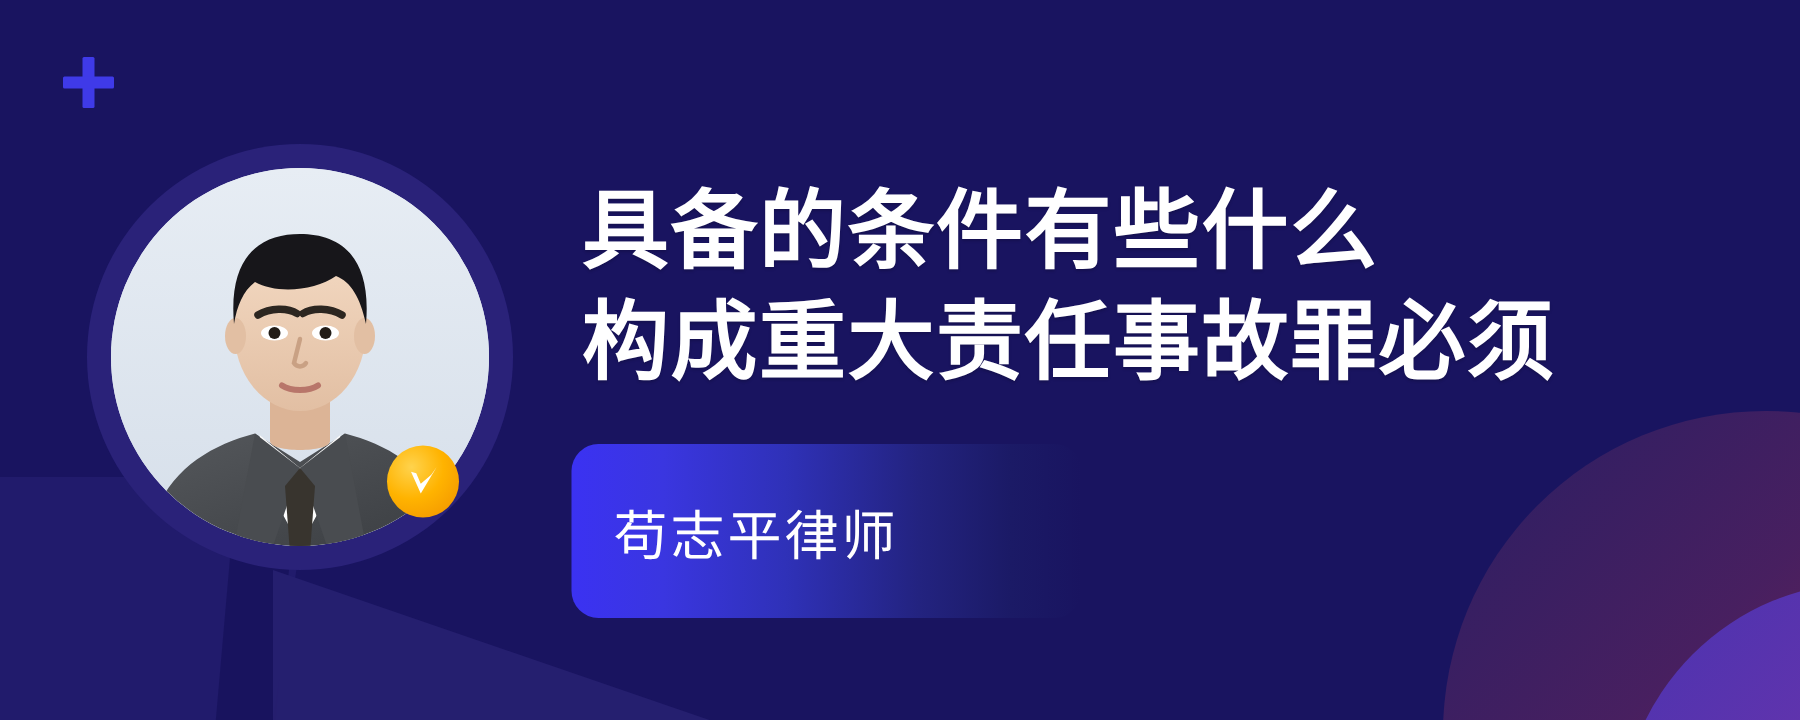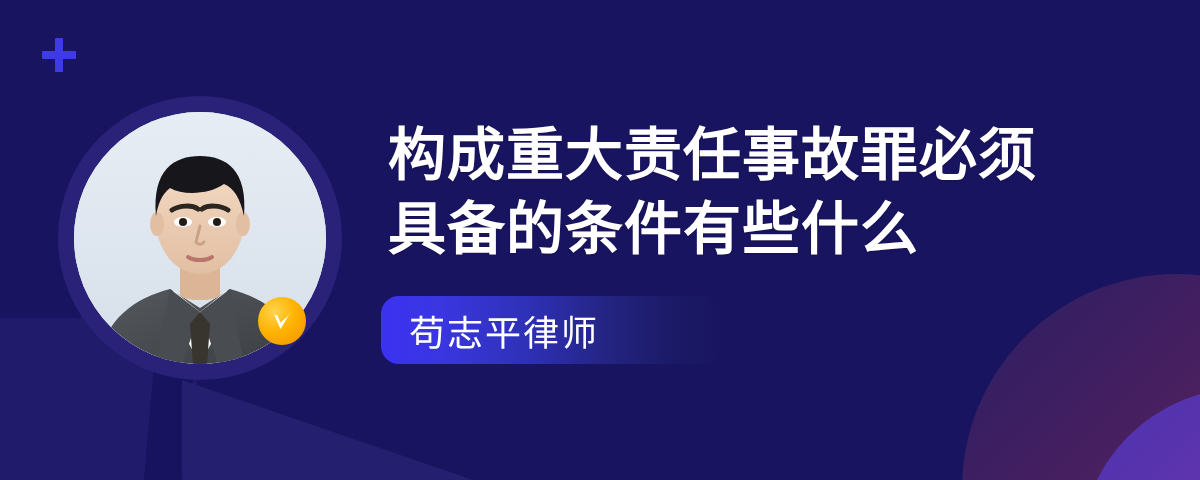--- a/index.html
+++ b/index.html
@@ -168,21 +168,21 @@
     text-shadow: 0 1px 2px rgba(0,0,0,.18);
   }
 
   .headline .line { display: block; white-space: nowrap; }
 
   .author-pill {
     position: absolute;
     left: 0;
     top: 178px;
     width: 340px;
-    height: 68px;
+    height: 116px;
     border-radius: 18px;
     background: linear-gradient(90deg,
                 #3b32f2 0%,
                 #3a36e0 18%,
                 #2f31b8 42%,
                 #232380 68%,
                 #1b1a66 86%,
                 rgba(25,20,96,0) 100%);
     display: flex;
     align-items: center;
@@ -268,22 +268,22 @@
 
     <div class="verified-badge">
       <svg viewBox="0 0 28 28" xmlns="http://www.w3.org/2000/svg" aria-hidden="true">
         <path d="M6 7.5 L12.5 22 L23 4.5 L19.5 9.5 L12.5 15.5 L9.5 8.5 Z" fill="#ffffff"></path>
       </svg>
     </div>
   </div>
 
   <div class="content">
     <h1 class="headline">
+      <span class="line">具备的条件有些什么</span>
       <span class="line">构成重大责任事故罪必须</span>
-      <span class="line">具备的条件有些什么</span>
     </h1>
 
     <div class="author-pill">
       <span class="author-name">苟志平律师</span>
     </div>
   </div>
 
 </div>
 
 </body></html>

